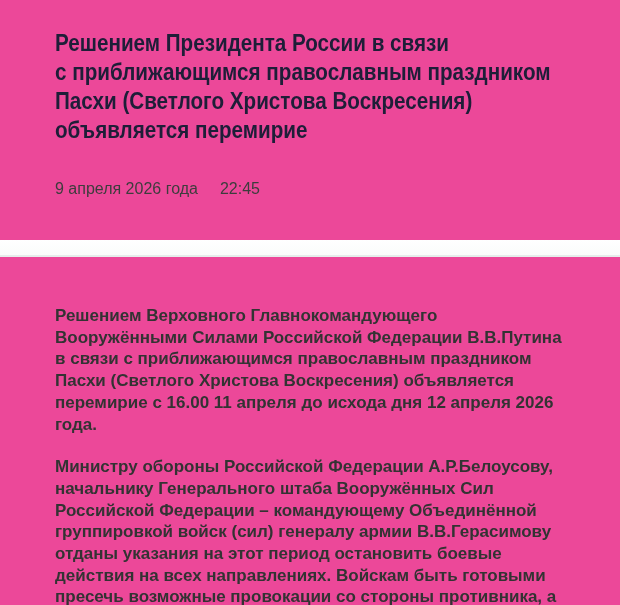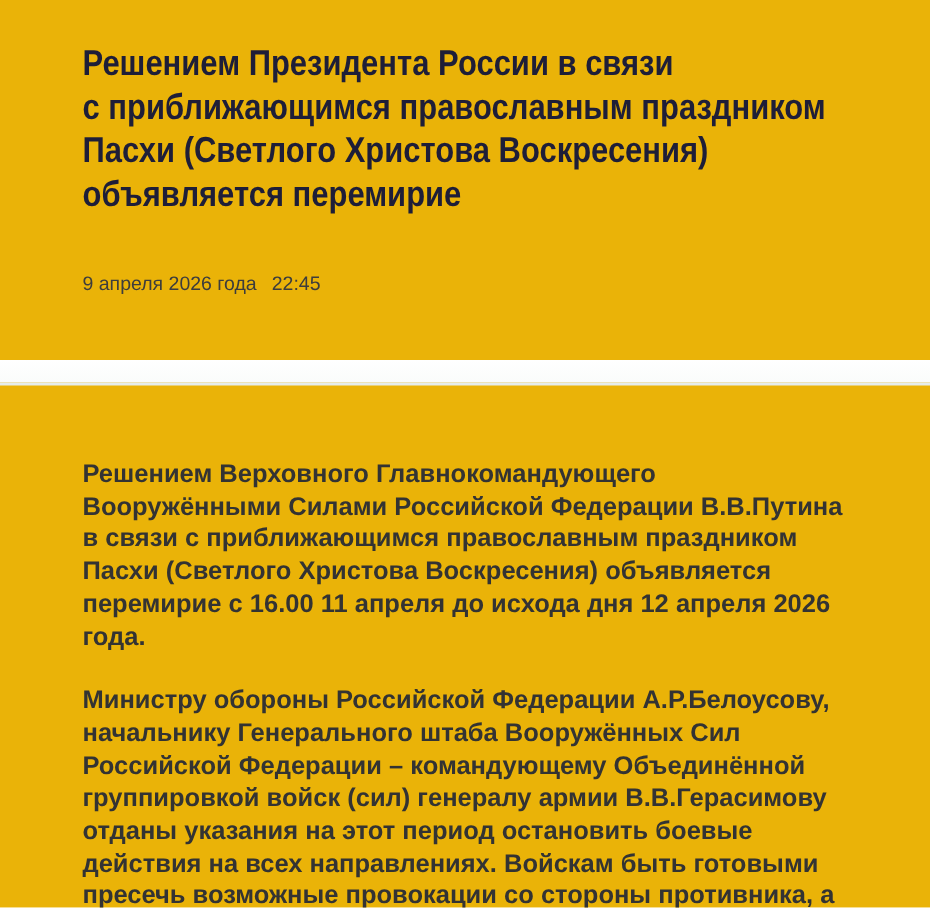--- a/index.html
+++ b/index.html
@@ -8,21 +8,21 @@
     background: #ffffff;
     width: 620px;
     height: 605px;
     overflow: hidden;
     font-family: "Liberation Sans", "DejaVu Sans", sans-serif;
   }
   .page {
     position: relative;
     width: 620px;
     height: 605px;
-    background: #eab308;
+    background: #ec4899;
   }
   .article-header {
     padding: 28px 40px 0 55px;
   }
   .article-title {
     margin: 0;
     font-size: 24px;
     line-height: 29px;
     font-weight: 700;
     color: #1e1e38;
@@ -32,22 +32,22 @@
     width: 116%;
   }
   .article-title .title-line {
     display: block;
     white-space: nowrap;
   }
   .article-meta {
     margin-top: 37px;
     display: flex;
     align-items: baseline;
-    gap: 10px;
-    font-size: 13px;
+    gap: 22px;
+    font-size: 16px;
     line-height: 16px;
     color: #3d3d3d;
   }
   .divider-fade {
     margin-top: 43px;
     height: 15px;
     background: linear-gradient(#ffffff, #fafcfb);
   }
   .divider {
     height: 2px;

